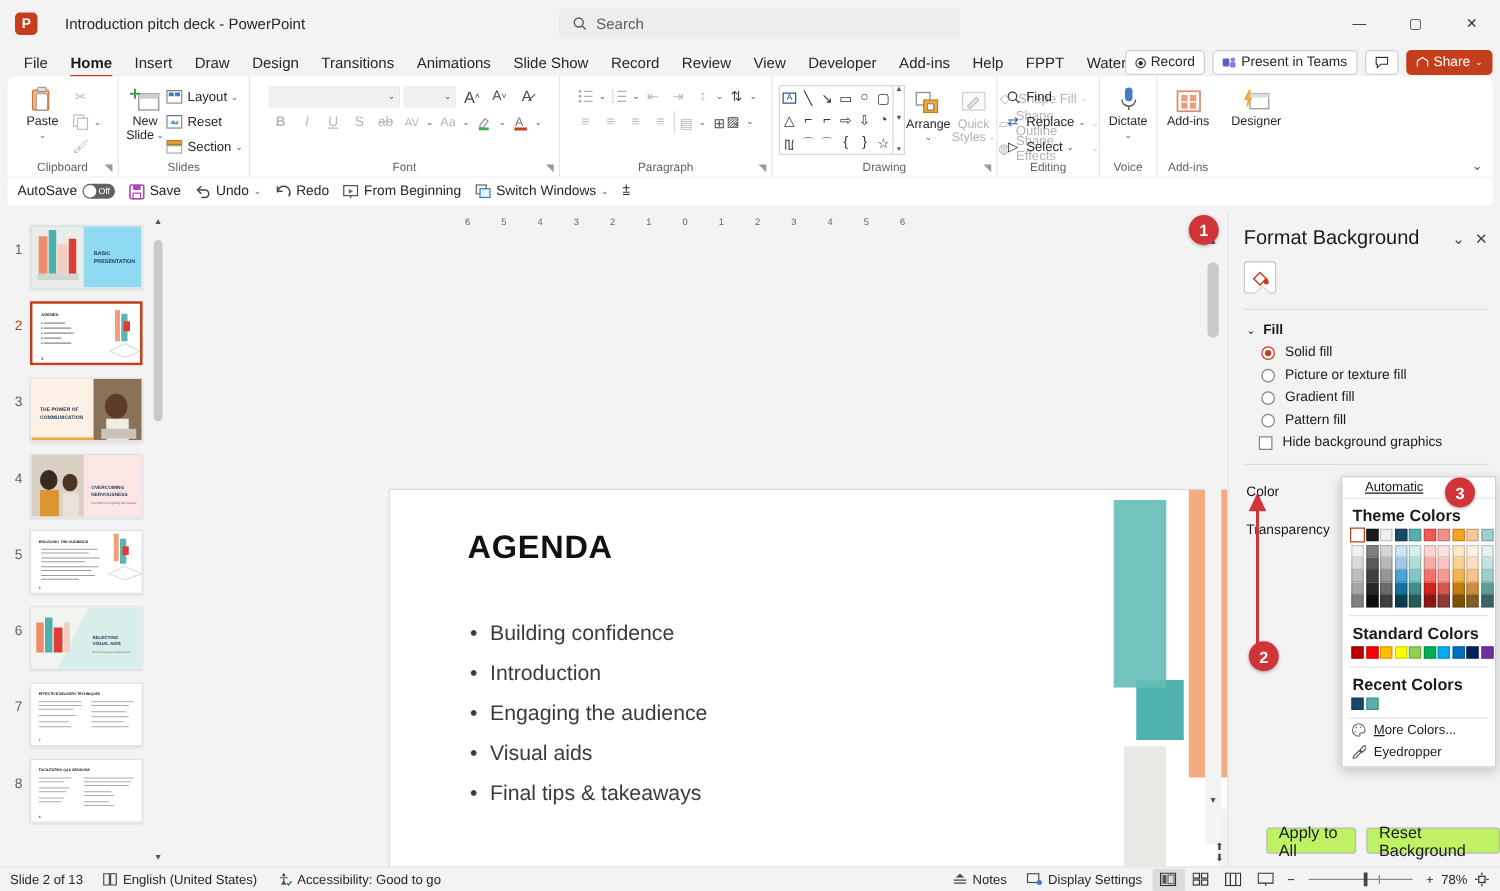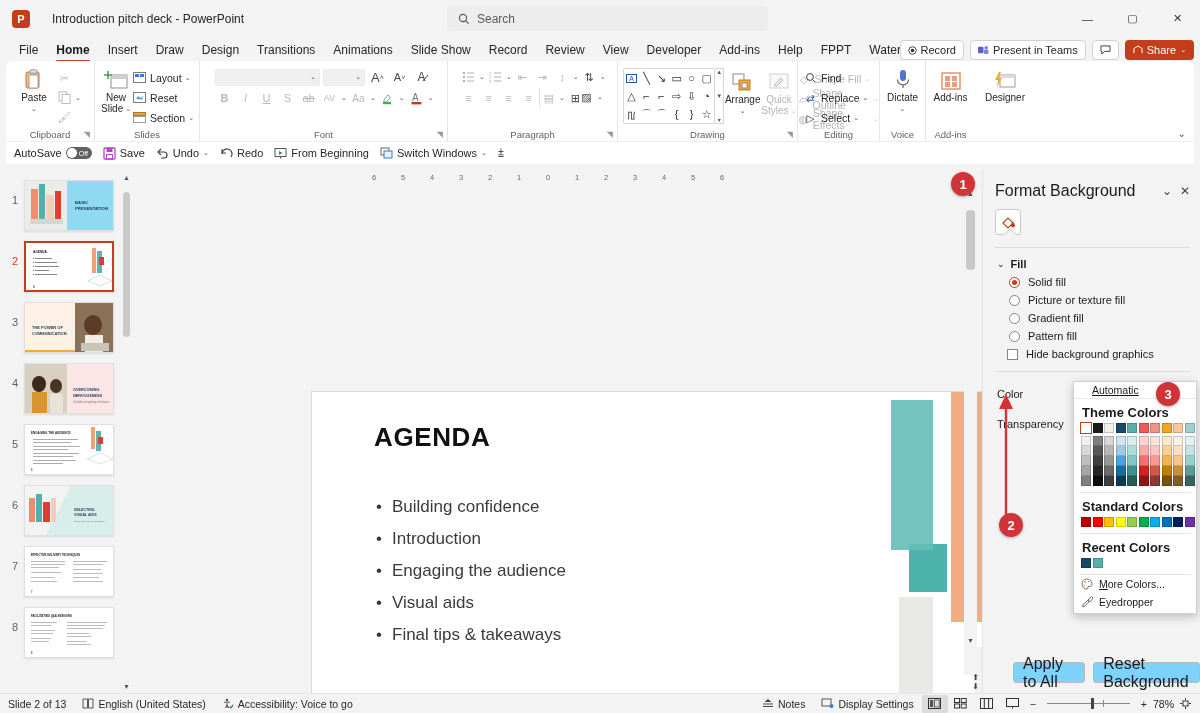--- a/index.html
+++ b/index.html
@@ -181,21 +181,21 @@
   .u { text-decoration:underline; }
   .colorrow { display:flex; align-items:center; padding:12px 0 0 14px; font-size:11px; }
   .colorbtns {
     margin-left:auto; margin-right:10px; display:flex; background:#e1e1e1;
     border:1px solid #c6c6c6; border-radius:3px; height:19px; align-items:center;
   }
   .colorbtns .b { width:22px; height:17px; display:flex; align-items:center; justify-content:center; }
   .transprow { display:flex; align-items:center; padding:15px 0 0 14px; font-size:11px; }
 
   .panebottom { position:absolute; bottom:10px; left:0; right:0; display:flex; gap:8px; padding-left:30px; }
-  .pbtn { border:1px solid #b9b9b9; background:#7dd3fc; border-radius:3px; height:21px; padding:0 9px; font-size:16px; color:#1a1a1a; display:flex; align-items:center; }
+  .pbtn { border:1px solid #b9b9b9; background:#bef264; border-radius:3px; height:21px; padding:0 9px; font-size:13px; color:#1a1a1a; display:flex; align-items:center; }
 
   
   .colormenu {
     position:absolute; left:1073px; top:381px; width:124px; background:#fff;
     border:1px solid #cfcfcf; box-shadow:0 3px 9px rgba(0,0,0,.22); z-index:40;
     padding:0 0 2px;
   }
   .cm-auto { height:17px; display:flex; align-items:center; padding-left:18px; font-size:10.5px; border-bottom:1px solid #e8e8e8; }
   .cm-sec { font-size:13px; font-weight:bold; padding:6px 0 3px 8px; }
   .swrow { display:flex; gap:1.5px; padding:0 0 0 7px; }
@@ -1157,21 +1157,21 @@
           <path d="M1 1h4.5v9H1zM6.5 1H11v9H6.5z" fill="none" stroke="#444" stroke-width=".9"></path>
         </svg>
       <span>English (United States)</span>
     </div>
     <div class="st-item">
       <svg width="12" height="12" viewBox="0 0 12 12">
           <circle cx="5" cy="2" r="1.2" fill="#444"></circle>
           <path d="M2 4.2h6M5 5v5M3.2 10l1.8-3 1.8 3" stroke="#444" stroke-width=".9" fill="none"></path>
           <path d="M7.5 8.5l1.4 1.4 2.3-3" stroke="#2a7d2a" stroke-width="1.1" fill="none"></path>
         </svg>
-      <span>Accessibility: Voice to go</span>
+      <span>Accessibility: Good to go</span>
     </div>
 
     <div class="st-right">
       <div class="st-item">
         <svg width="12" height="11" viewBox="0 0 12 11">
             <path d="M6 1L9.5 4h-7z" fill="#444"></path>
             <line x1="1" y1="6" x2="11" y2="6" stroke="#444"></line>
             <line x1="1" y1="8.5" x2="11" y2="8.5" stroke="#444"></line>
           </svg>
         <span>Notes</span>

